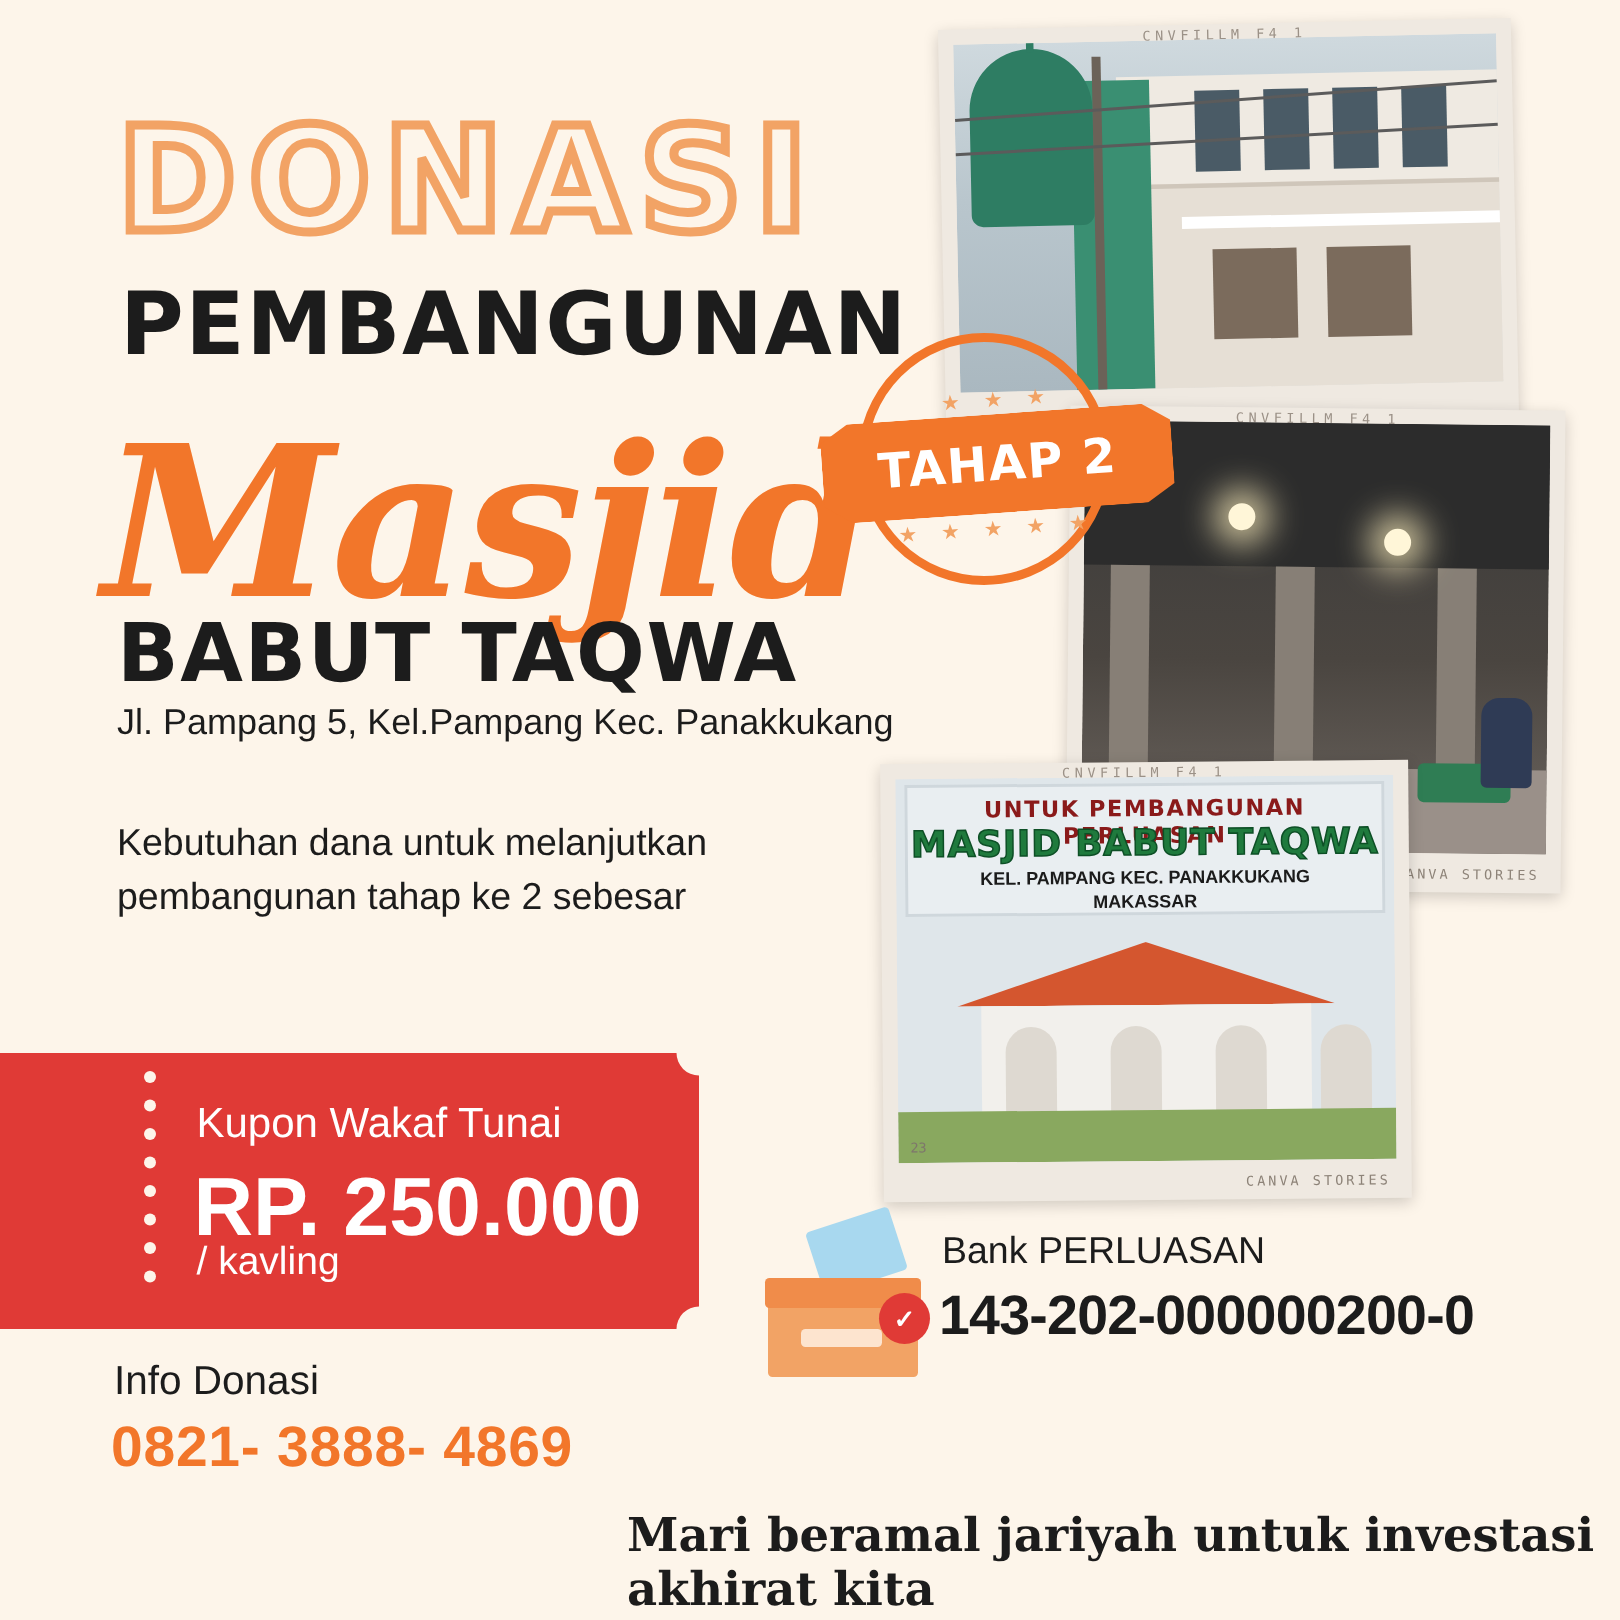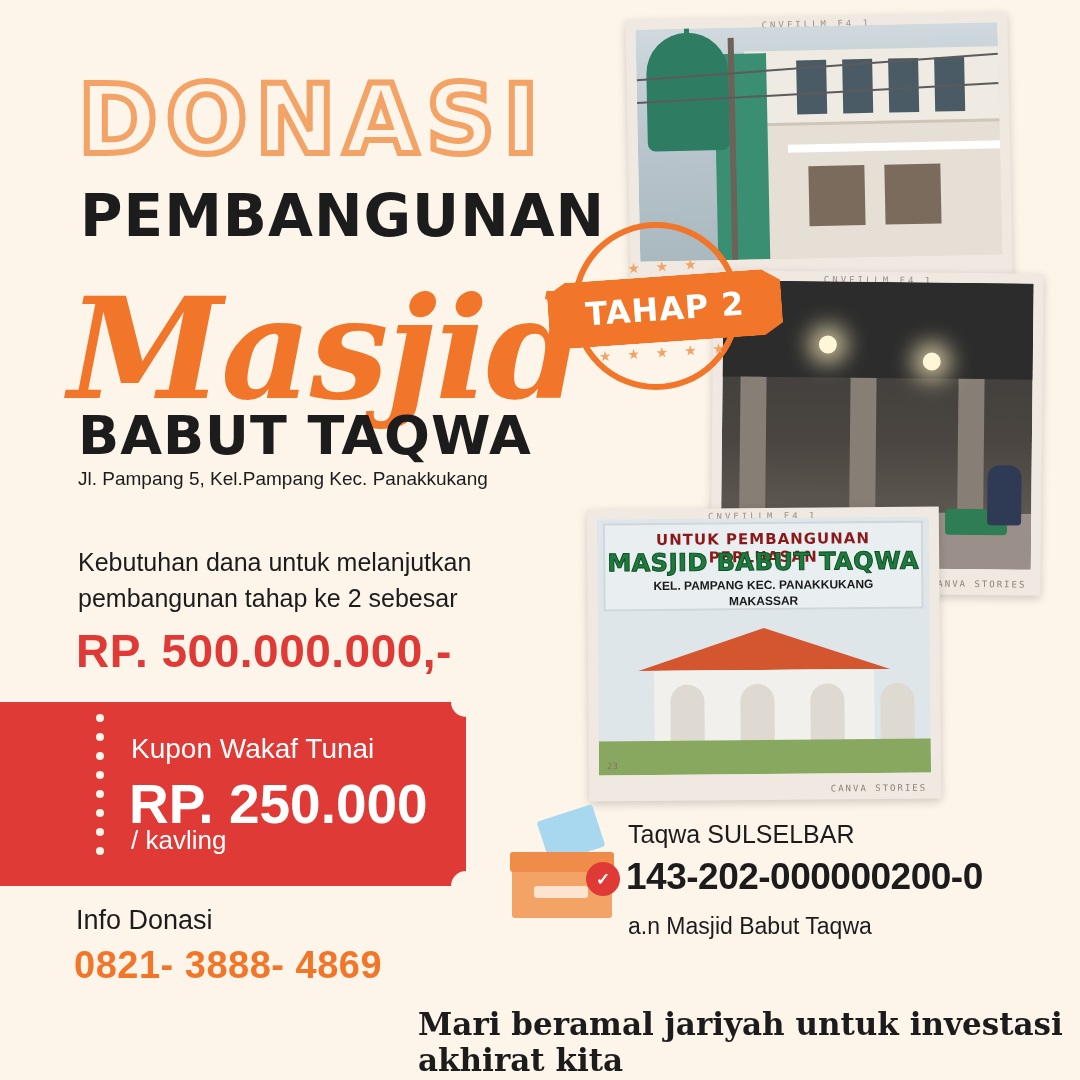--- a/index.html
+++ b/index.html
@@ -54,21 +54,21 @@
     left: 78px; top: 404px;
     font-size: 54px;
     font-weight: 800;
     letter-spacing: 1px;
     color: #1c1c1c;
     font-family: "DejaVu Sans", sans-serif;
   }
   .address {
     position: absolute;
     left: 78px; top: 468px;
-    font-size: 19px;
+    font-size: 24px;
     color: #1c1c1c;
   }
 
   
   .need-text {
     position: absolute;
     left: 78px; top: 545px;
     width: 470px;
     font-size: 25px;
     line-height: 1.42;
@@ -296,21 +296,20 @@
 
 <div id="poster">
 
   <div class="headline-donasi">DONASI</div>
   <div class="headline-pembangunan">PEMBANGUNAN</div>
   <div class="headline-masjid">Masjid</div>
   <div class="headline-babut">BABUT TAQWA</div>
   <div class="address">Jl. Pampang 5, Kel.Pampang Kec. Panakkukang</div>
 
   <div class="need-text">Kebutuhan dana untuk melanjutkan pembangunan tahap ke 2 sebesar</div>
-  <div class="need-amount">RP. 500.000.000,-</div>
 
   <div class="coupon"></div>
   <div class="coupon-notch top"></div>
   <div class="coupon-notch bottom"></div>
   <div class="coupon-perf">
     <span></span>
       <span></span>
       <span></span>
       <span></span>
       <span></span>
@@ -396,18 +395,17 @@
     <span class="stamp-text">TAHAP 2</span>
   </div>
 
   <div class="donbox">
     <div class="donbox-paper"></div>
     <div class="donbox-body"></div>
     <div class="donbox-lid"></div>
     <div class="donbox-slot"></div>
     <div class="donbox-badge">✓</div>
   </div>
-  <div class="bank-name">Taqwa SULSELBAR</div>
+  <div class="bank-name">Bank PERLUASAN</div>
   <div class="bank-number">143-202-000000200-0</div>
-  <div class="bank-holder">a.n Masjid Babut Taqwa</div>
 
   <div class="footer-quote">Mari beramal jariyah untuk investasi akhirat kita</div>
 </div>
 
 </body></html>

